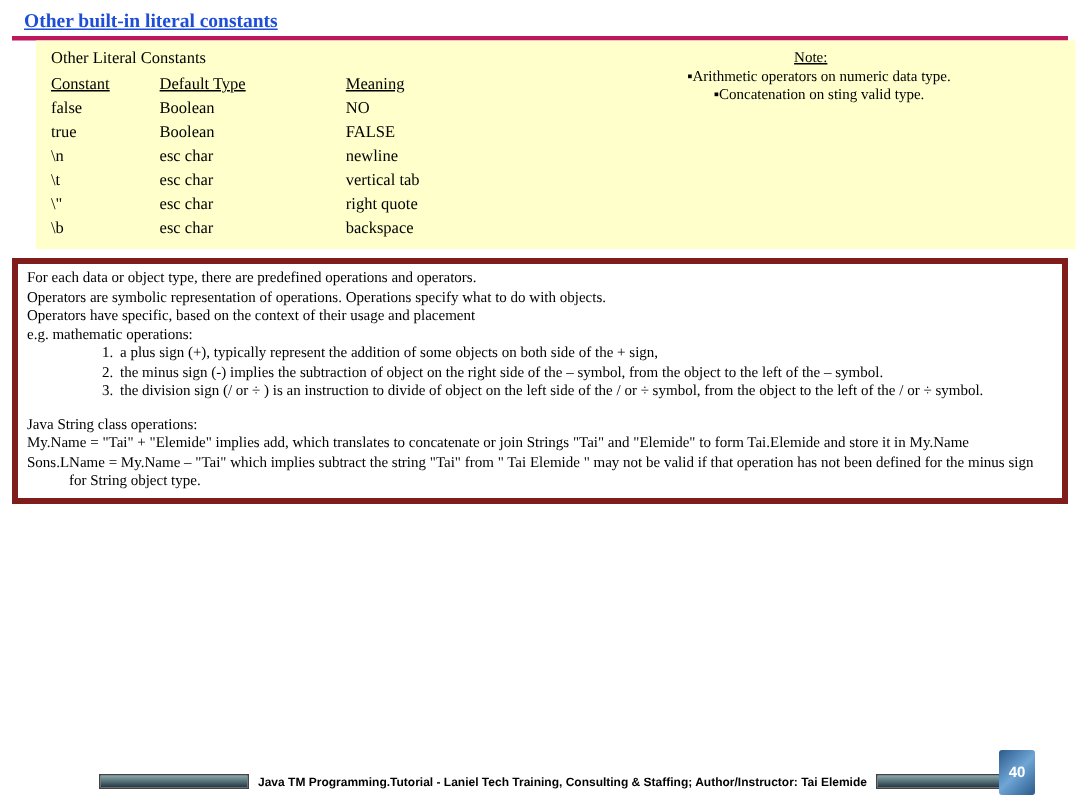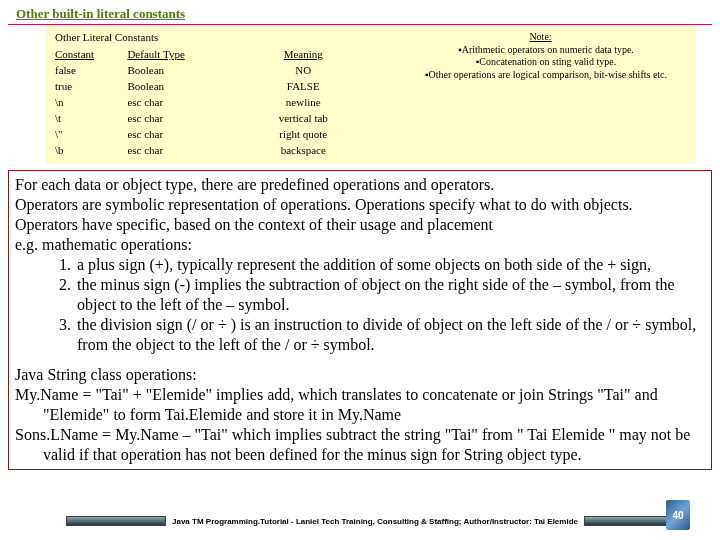--- a/index.html
+++ b/index.html
@@ -12,57 +12,57 @@
     position: relative;
     overflow: hidden;
   }
   .header-bar {
     background: #fff;
     font-weight: bold;
     font-size: 13px;
     text-decoration: underline;
     padding: 2px 8px;
     margin: 4px 8px 0 8px;
-    border-bottom: 1px solid #be185d;
-    color: #4d7c0f;
+    border-bottom: 3px solid #be185d;
+    color: #1d4ed8;
   }
   .top-row {
     display: flex;
-    margin: 0 24px;
+    margin: 0 3px;
     gap: 0;
     padding-left: 21px;
   }
   .literal-box {
     background: #ffffcc;
     padding: 6px 10px;
     width: 320px;
   }
   .literal-title { font-size: 11px; margin-bottom: 3px; }
   .literal-table { width: 100%; border-collapse: collapse; }
   .literal-table td { padding: 2px 0; font-size: 11px; }
   .literal-table .hdr { text-decoration: underline; }
   .col-a { width: 70px; }
   .col-b { width: 120px; }
-  .col-c { width: 100px; text-align: center; }
+  .col-c { width: 100px; }
   .note-box {
     background: #ffffcc;
     padding: 6px 8px 6px 8px;
     flex: 1;
     font-size: 10px;
     line-height: 1.25;
     text-align: center;
   }
   .note-title { text-decoration: underline; padding-left: 20px; display: inline-block; }
   .note-line { padding-left: 20px; }
   .bul { padding-left: 38px; text-indent: -7px; }
   .desc-box {
     margin: 6px 8px 0 8px;
-    border: 1px solid #7f1d1d;
+    border: 4px solid #7f1d1d;
     padding: 4px 6px;
-    font-size: 16px;
+    font-size: 10px;
     line-height: 1.25;
   }
   .desc-box ol { padding-left: 60px; }
   .desc-box ol li { padding-left: 2px; }
   .java-ops { margin-top: 10px; }
   .indent { padding-left: 28px; }
   .footer {
     position: absolute;
     bottom: 14px;
     left: 15px; width: 100%;
@@ -136,21 +136,20 @@
             <td class="col-c">backspace</td>
           </tr>
     </tbody>
       </table>
   </div>
 
   <div class="note-box">
     <div class="note-title">Note:</div>
     <div class="bul">▪Arithmetic operators on numeric data type.</div>
     <div class="bul">▪Concatenation on sting valid type.</div>
-    <div class="bul">▪Other operations are logical comparison, bit-wise shifts etc.</div>
   </div>
 </div>
 
 <div class="desc-box">
   <div>For each data or object type, there are predefined operations and operators.</div>
   <div>Operators are symbolic representation of operations. Operations specify what to do with objects.</div>
   <div>Operators have specific, based on the context of their usage and placement</div>
   <div>e.g. mathematic operations:</div>
   <ol>
     <li>a plus sign (+), typically represent the addition of some objects on both side of the + sign,</li>

